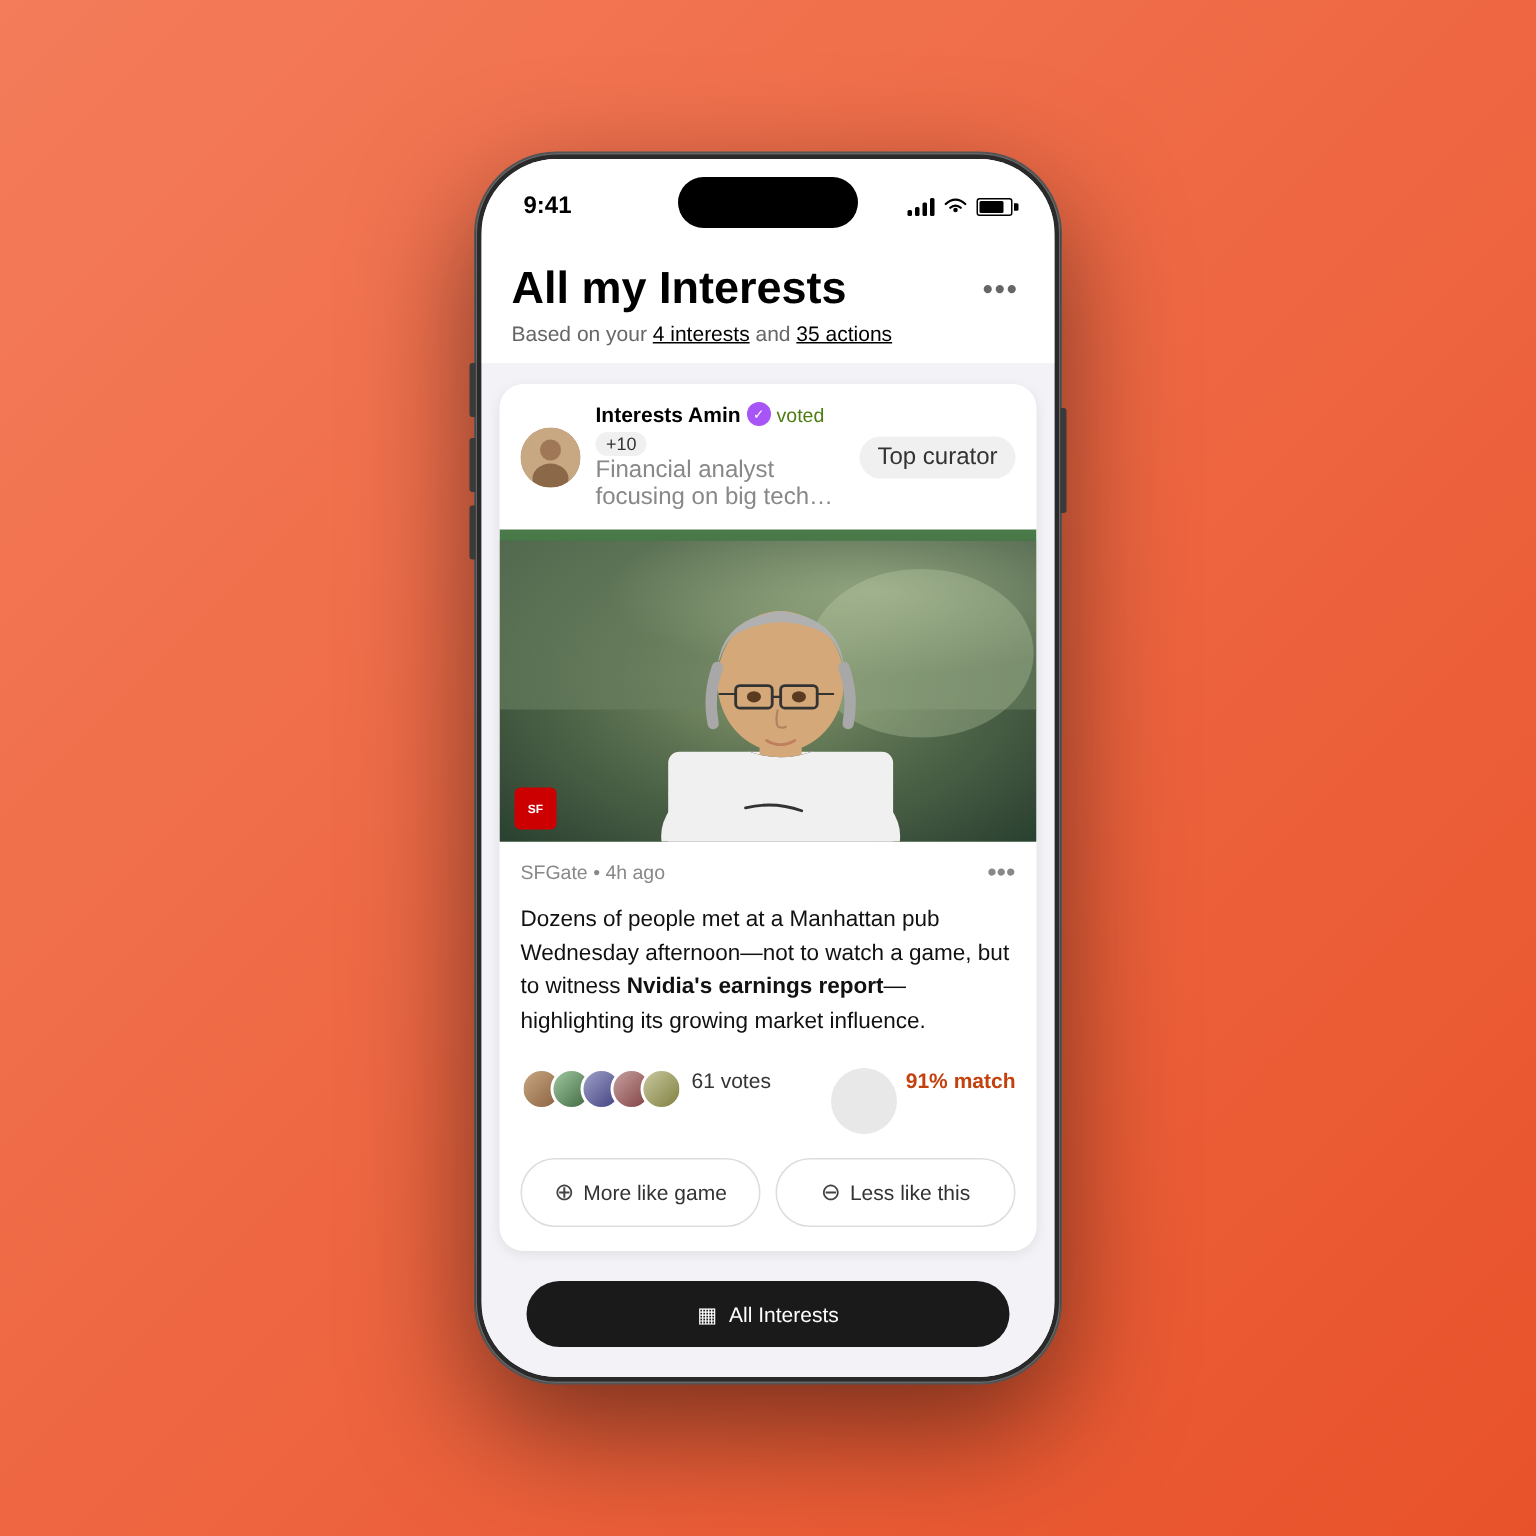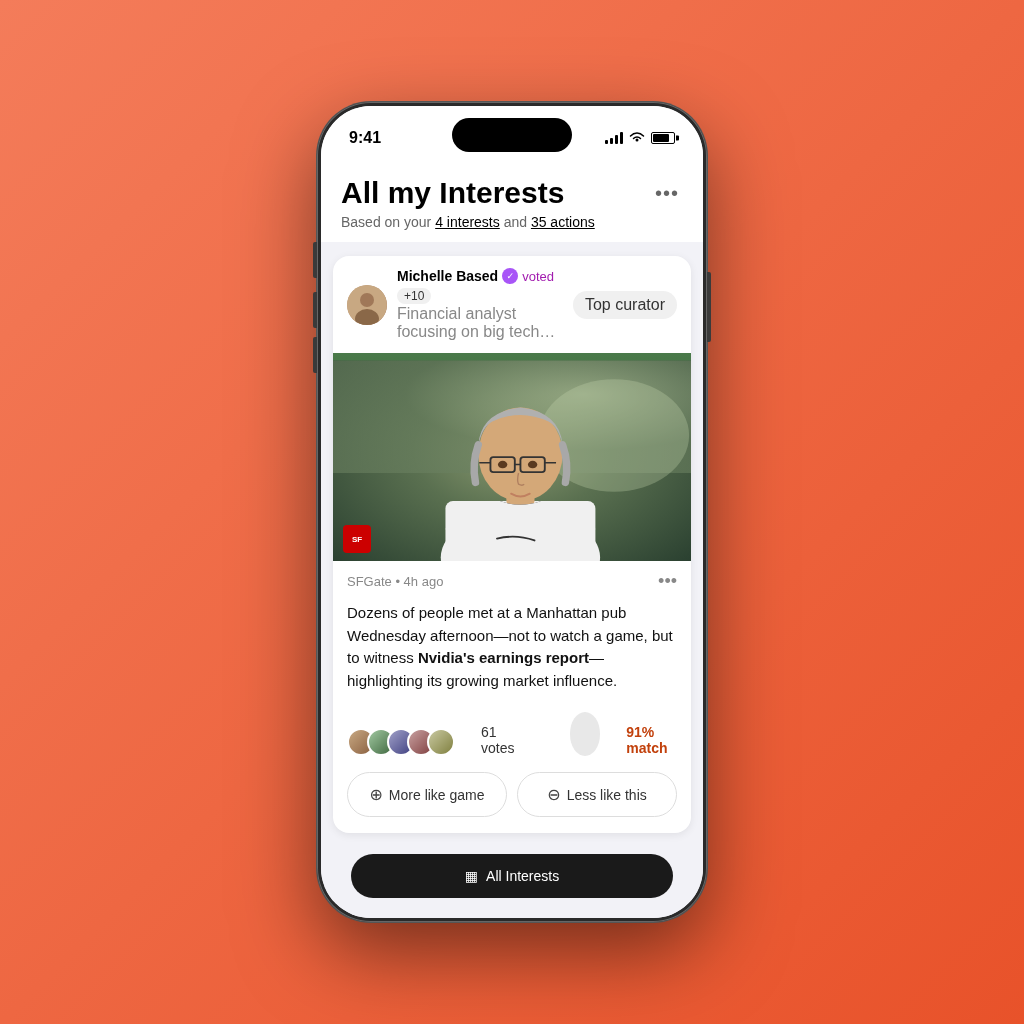--- a/index.html
+++ b/index.html
@@ -258,21 +258,21 @@
       border-radius: 50%;
       display: flex;
       align-items: center;
       justify-content: center;
       font-size: 9px;
       color: white;
     }
 
     .voted-text {
       font-size: 13px;
-      color: #a21caf;
+      color: #4d7c0f;
     }
 
     .vote-count-badge {
       background: #f0f0f0;
       border-radius: 10px;
       padding: 1px 7px;
       font-size: 12px;
       font-weight: 500;
       color: #333;
     }
@@ -346,23 +346,23 @@
     .article-text {
       padding: 4px 14px 12px;
       font-size: 15px;
       line-height: 1.5;
       color: #111;
     }
 
     
     .votes-row {
       display: flex;
-      align-items: flex-end;
+      align-items: flex-start;
       padding: 8px 14px 12px;
-      gap: 26px;
+      gap: 6px;
     }
 
     .voter-avatars {
       display: flex;
       align-items: center;
     }
 
     .voter-avatar {
       width: 28px;
       height: 28px;
@@ -507,21 +507,21 @@
             <div class="avatar-img">
               <svg width="40" height="40" viewBox="0 0 40 40">
                 <circle cx="20" cy="20" r="20" fill="#c8a882"></circle>
                 <circle cx="20" cy="15" r="7" fill="#a07858"></circle>
                 <ellipse cx="20" cy="34" rx="12" ry="10" fill="#8a6848"></ellipse>
               </svg>
             </div>
           </div>
           <div class="curator-info">
             <div class="curator-name-row">
-              <span class="curator-name">Michelle Based</span>
+              <span class="curator-name">Interests Amin</span>
               <div class="verified-badge">✓</div>
               <span class="voted-text">voted</span>
               <span class="vote-count-badge">+10</span>
             </div>
             <div class="curator-desc">Financial analyst focusing on big tech…</div>
           </div>
           <div class="top-curator-badge">Top curator</div>
         </div>
 
         <div class="article-image">

